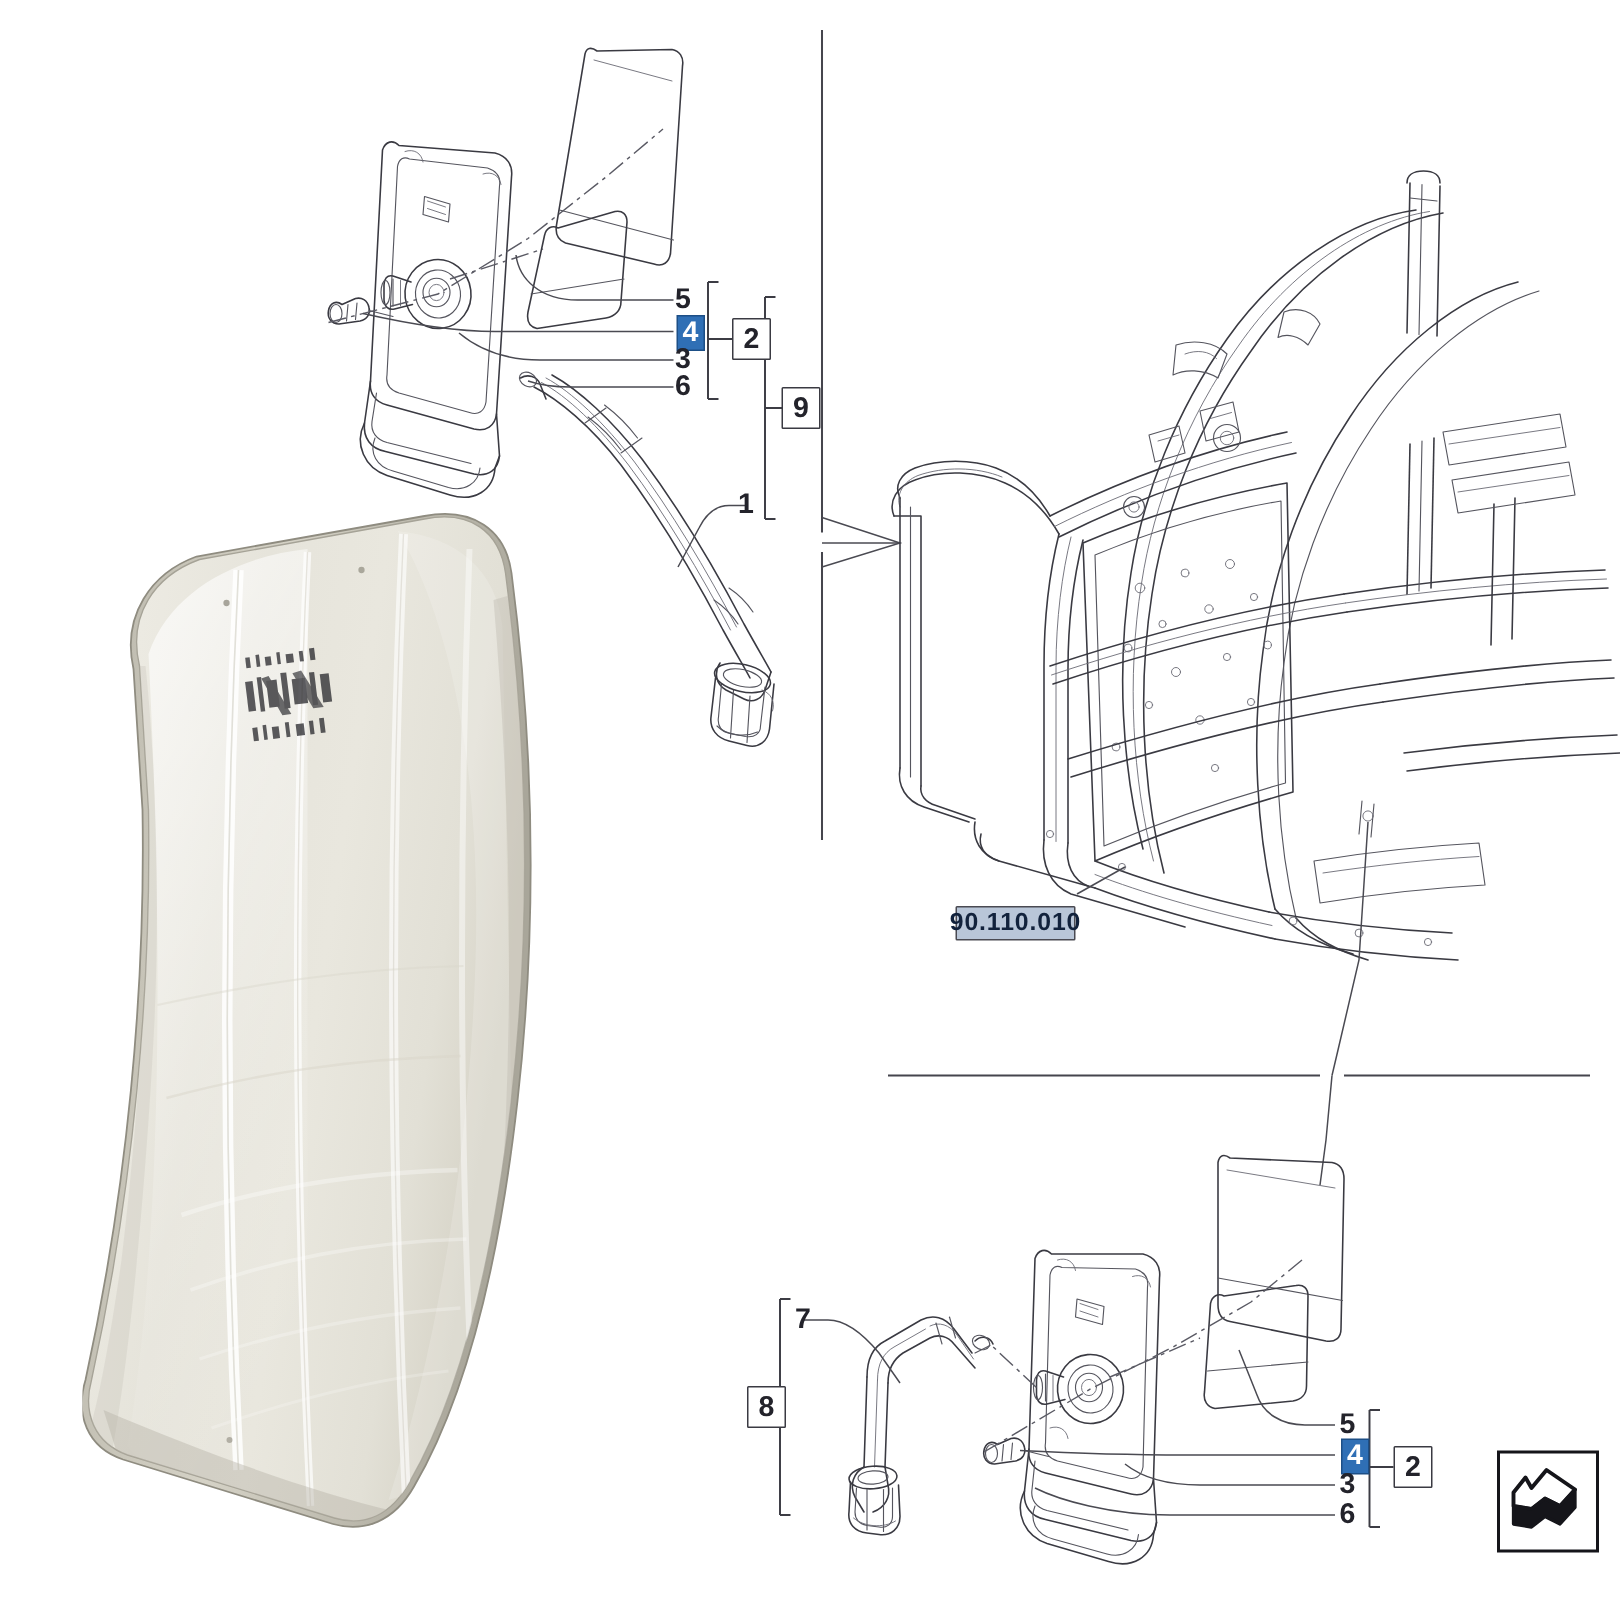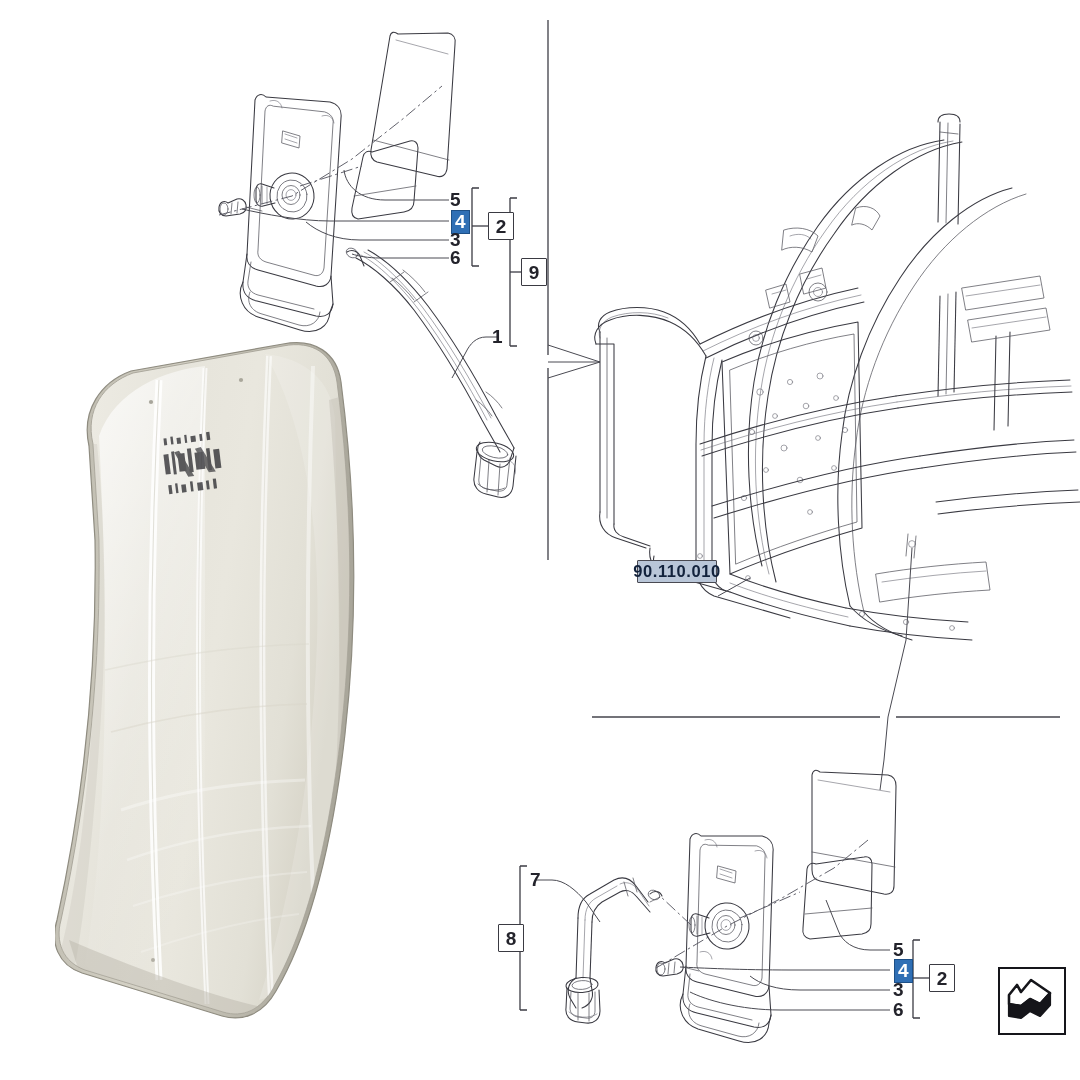--- a/index.html
+++ b/index.html
@@ -588,21 +588,21 @@
 
   <div class="callout" style="left:450px; top:190px;">5</div>
   <div class="callout hl" style="left:452px; top:211px;">4</div>
   <div class="callout" style="left:450px; top:230px;">3</div>
   <div class="callout" style="left:450px; top:248px;">6</div>
   <div class="callout" style="left:492px; top:327px;">1</div>
 
   <div class="groupbox" style="left:488px; top:212px; width:26px; height:28px;">2</div>
   <div class="groupbox" style="left:521px; top:258px; width:26px; height:28px;">9</div>
 
-  <div class="reftag" style="left:637px; top:560px; width:80px; height:23px;">90.110.010</div>
+  <div class="reftag" style="left:637px; top:604px; width:80px; height:23px;">90.110.010</div>
 
   <div class="callout" style="left:893px; top:940px;">5</div>
   <div class="callout hl" style="left:895px; top:960px;">4</div>
   <div class="callout" style="left:893px; top:980px;">3</div>
   <div class="callout" style="left:893px; top:1000px;">6</div>
   <div class="callout" style="left:530px; top:870px;">7</div>
 
   <div class="groupbox" style="left:929px; top:964px; width:26px; height:28px;">2</div>
   <div class="groupbox" style="left:498px; top:924px; width:26px; height:28px;">8</div>
 

